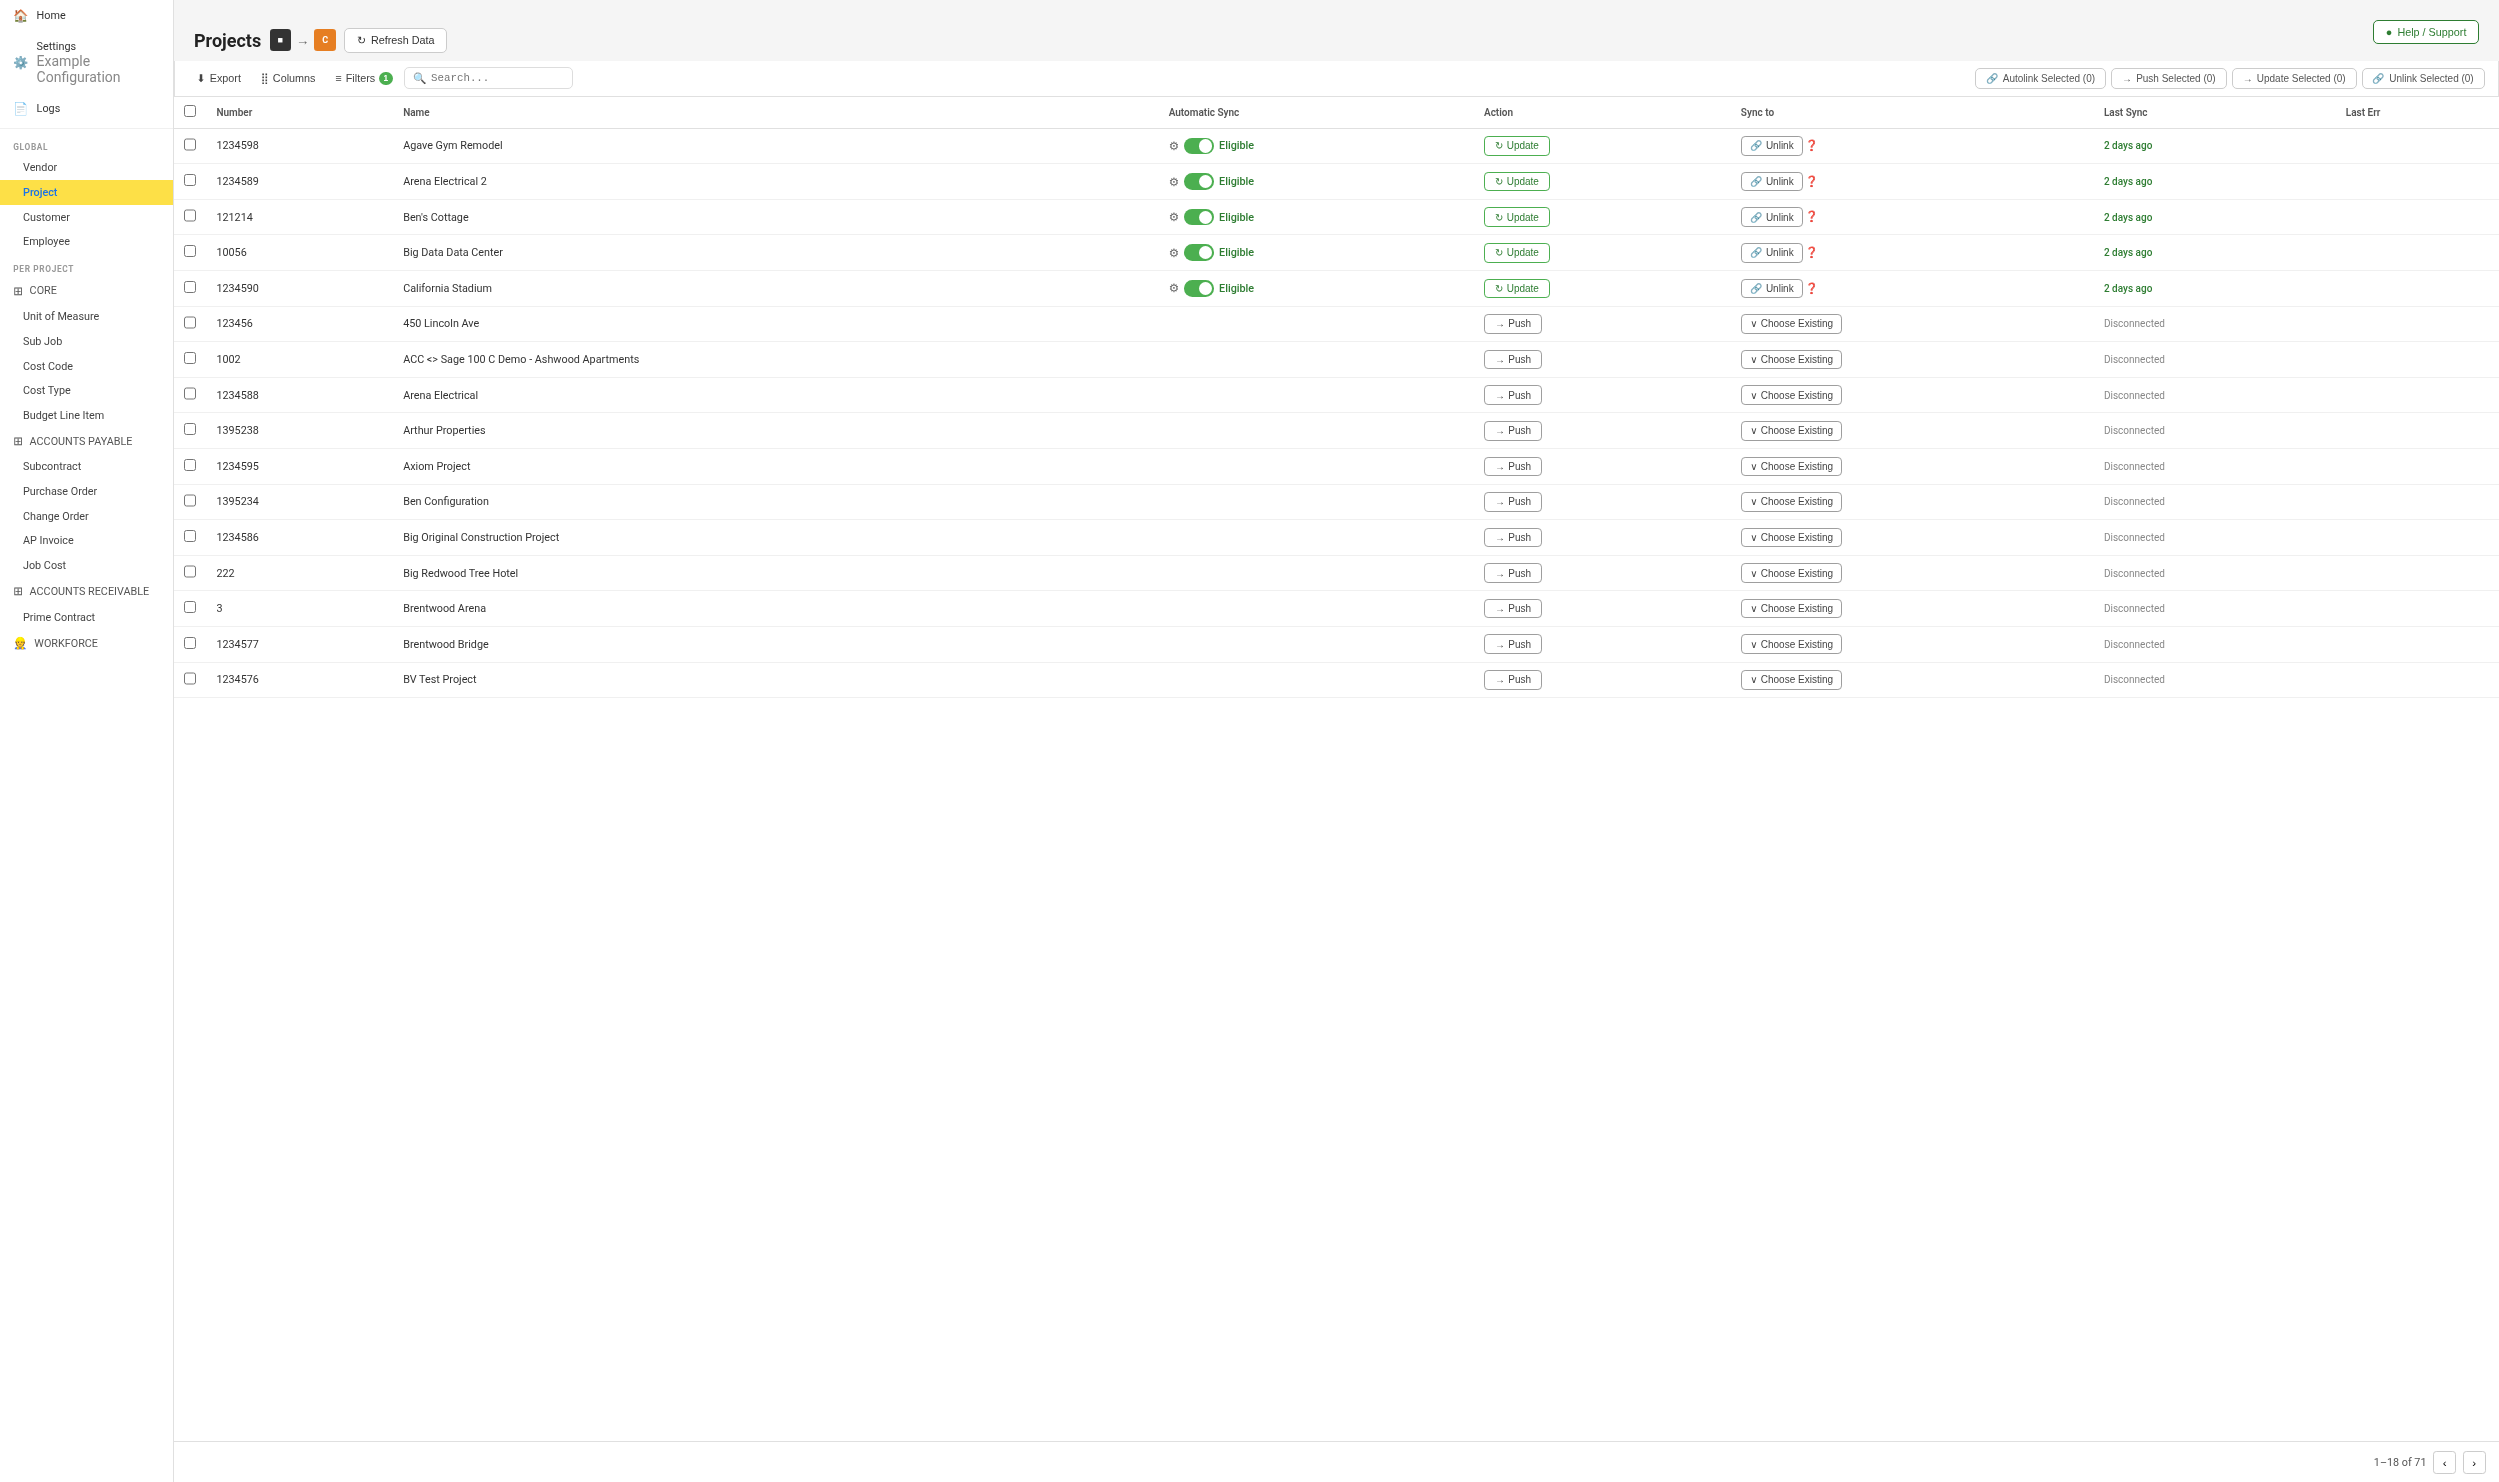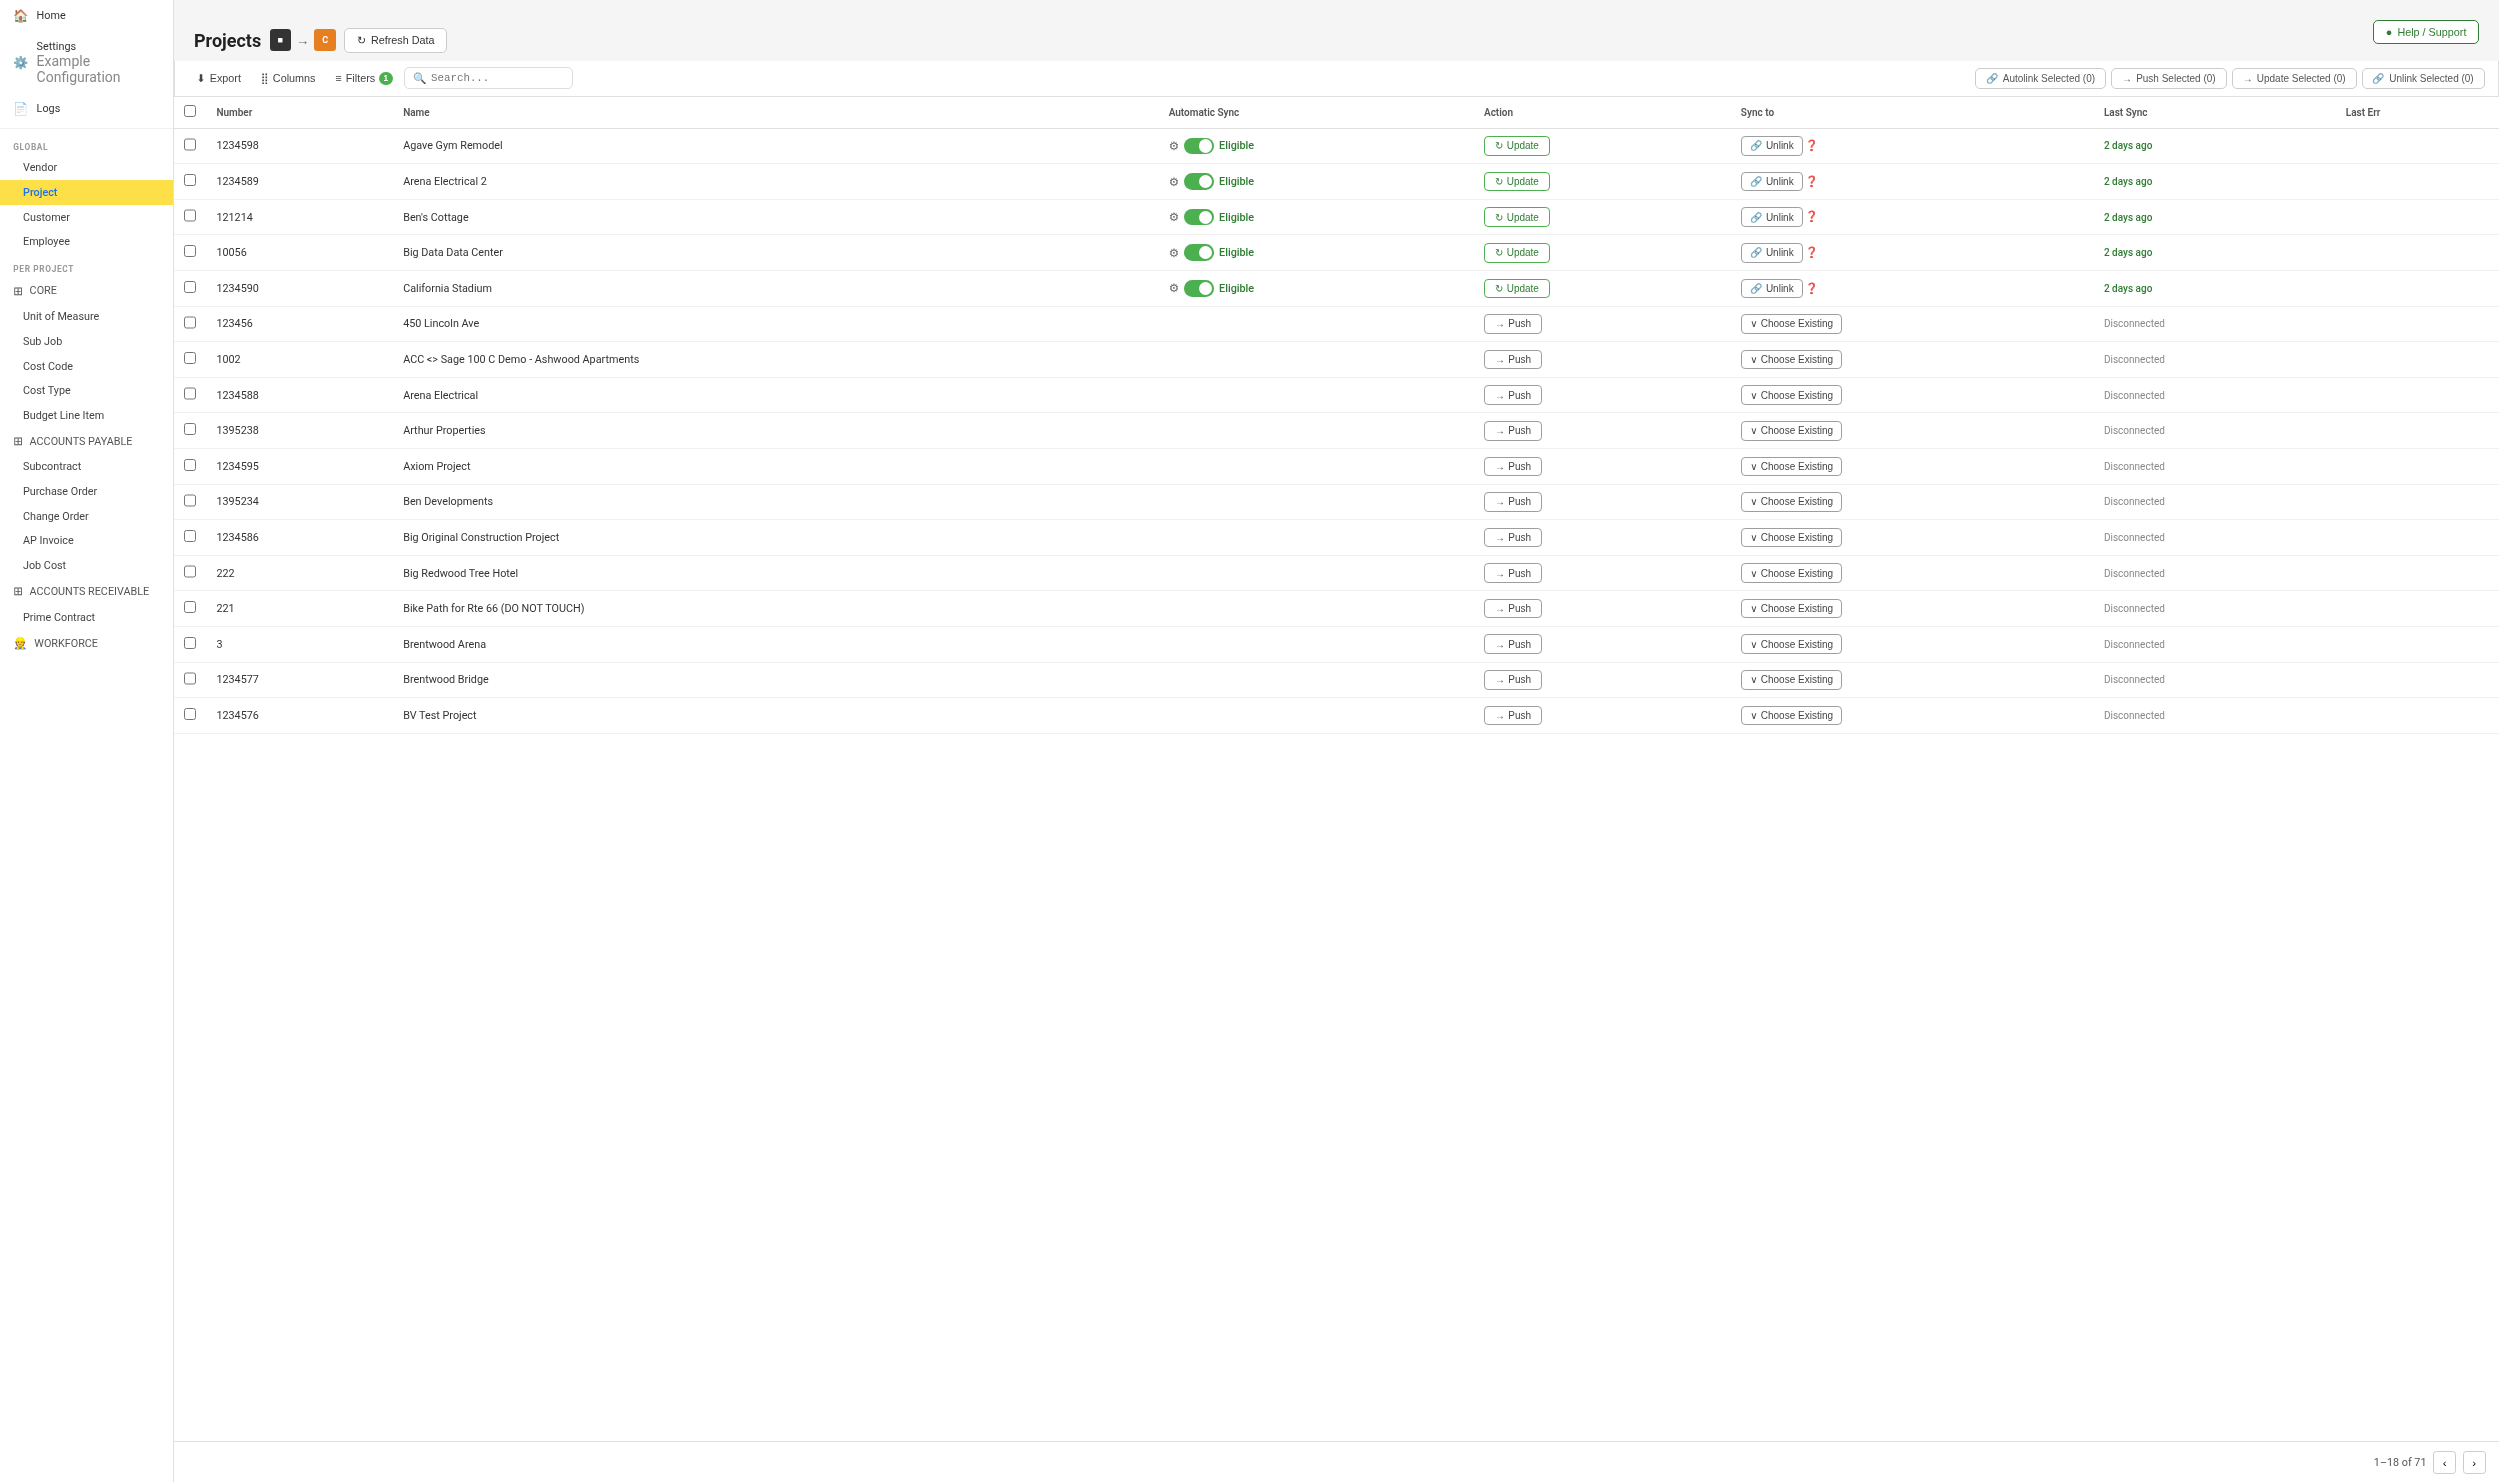--- a/index.html
+++ b/index.html
@@ -373,21 +373,21 @@
         <button class="btn-choose">
           <span>∨</span> Choose Existing
         </button>
       </td>
             <td><span class="disconnected">Disconnected</span></td>
             <td></td>
           </tr>
           <tr>
             <td class="checkbox-cell"><input type="checkbox" style=""></td>
             <td>1395234</td>
-            <td>Ben Developments</td>
+            <td>Ben Configuration</td>
             <td></td>
             <td><button class="btn-push"><span>→</span> Push</button></td>
       <td>
         <button class="btn-choose">
           <span>∨</span> Choose Existing
         </button>
       </td>
             <td><span class="disconnected">Disconnected</span></td>
             <td></td>
           </tr>
@@ -402,34 +402,20 @@
           <span>∨</span> Choose Existing
         </button>
       </td>
             <td><span class="disconnected">Disconnected</span></td>
             <td></td>
           </tr>
           <tr>
             <td class="checkbox-cell"><input type="checkbox" style=""></td>
             <td>222</td>
             <td>Big Redwood Tree Hotel</td>
-            <td></td>
-            <td><button class="btn-push"><span>→</span> Push</button></td>
-      <td>
-        <button class="btn-choose">
-          <span>∨</span> Choose Existing
-        </button>
-      </td>
-            <td><span class="disconnected">Disconnected</span></td>
-            <td></td>
-          </tr>
-          <tr>
-            <td class="checkbox-cell"><input type="checkbox" style=""></td>
-            <td>221</td>
-            <td>Bike Path for Rte 66 (DO NOT TOUCH)</td>
             <td></td>
             <td><button class="btn-push"><span>→</span> Push</button></td>
       <td>
         <button class="btn-choose">
           <span>∨</span> Choose Existing
         </button>
       </td>
             <td><span class="disconnected">Disconnected</span></td>
             <td></td>
           </tr>

